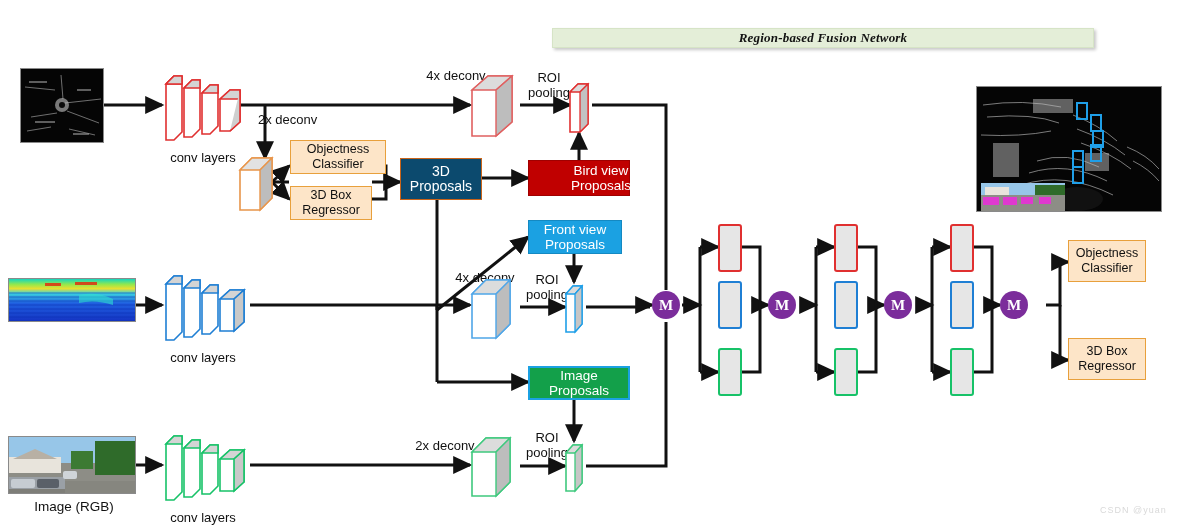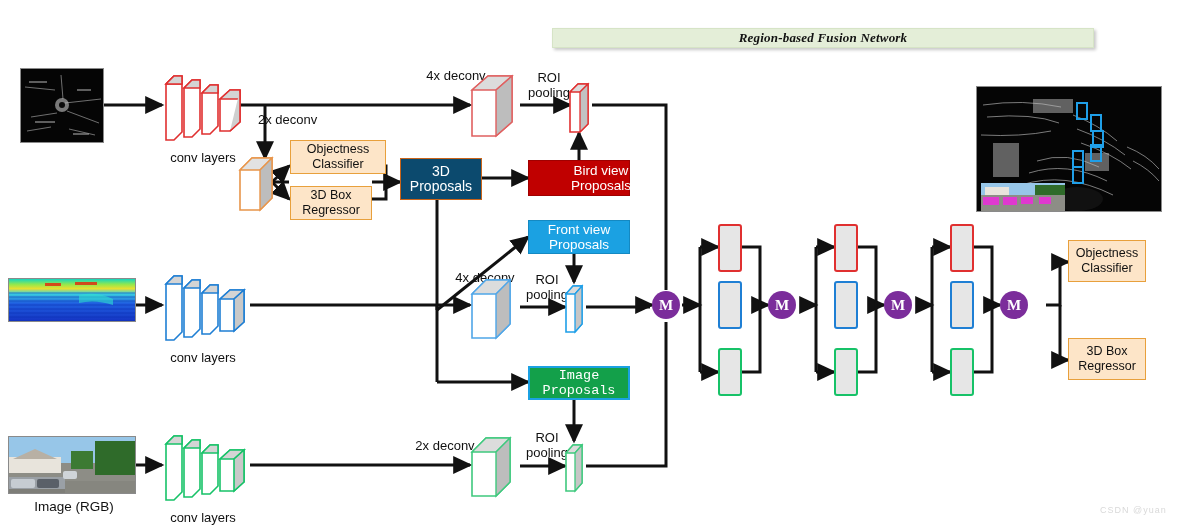--- a/index.html
+++ b/index.html
@@ -292,21 +292,21 @@
         <g>
             <path d="M60,33 L70,24 L84,24 L84,56 L74,65 L60,65 Z"></path>
             <polygon points="60,33 70,24 84,24 74,33" fill="#d4d4d4"></polygon>
            <polygon points="74,33 84,24 84,56 74,65" fill="#c9c9c9"></polygon>
           </g>
       </g>
     </svg>
   </div>
   <div class="clabel" style="left:150px;top:350px;width:106px;">conv layers</div>
 
-  <div class="box blue" style="left:528px;top:220px;width:102px;height:34px;">
+  <div class="box blue" style="left:528px;top:220px;width:94px;height:34px;">
     <span>Front view</span>
     <span>Proposals</span>
   </div>
 
   <div class="slabcap" style="left:440px;top:270px;width:90px;">4x deconv</div>
   <div class="deconv" style="left:468px;top:278px;">
     <svg width="56" height="62" viewBox="0 0 56 62">
       <polygon points="4,16 18,2 42,2 42,46 28,60 4,60" fill="#fff" stroke="#4fa6e8" stroke-width="1.6"></polygon>
       <polygon points="4,16 18,2 42,2 28,16" fill="#dcdcdc" stroke="#4fa6e8" stroke-width="1.4"></polygon>
       <polygon points="28,16 42,2 42,46 28,60" fill="#bdbdbd" stroke="#4fa6e8" stroke-width="1.4"></polygon>
@@ -362,21 +362,21 @@
         <g>
             <path d="M60,33 L70,24 L84,24 L84,56 L74,65 L60,65 Z"></path>
             <polygon points="60,33 70,24 84,24 74,33" fill="#d4d4d4"></polygon>
            <polygon points="74,33 84,24 84,56 74,65" fill="#c9c9c9"></polygon>
           </g>
       </g>
     </svg>
   </div>
   <div class="clabel" style="left:150px;top:510px;width:106px;">conv layers</div>
 
-  <div class="box green" style="left:528px;top:366px;width:102px;height:34px;font-family:Liberation Mono, monospace;">
+  <div class="box green" style="left:528px;top:366px;width:102px;height:34px;">
     <span>Image</span>
     <span>Proposals</span>
   </div>
 
   <div class="slabcap" style="left:400px;top:438px;width:90px;">2x deconv</div>
   <div class="deconv" style="left:468px;top:436px;">
     <svg width="56" height="62" viewBox="0 0 56 62">
       <polygon points="4,16 18,2 42,2 42,46 28,60 4,60" fill="#fff" stroke="#3fc97e" stroke-width="1.6"></polygon>
       <polygon points="4,16 18,2 42,2 28,16" fill="#dcdcdc" stroke="#3fc97e" stroke-width="1.4"></polygon>
       <polygon points="28,16 42,2 42,46 28,60" fill="#bdbdbd" stroke="#3fc97e" stroke-width="1.4"></polygon>

